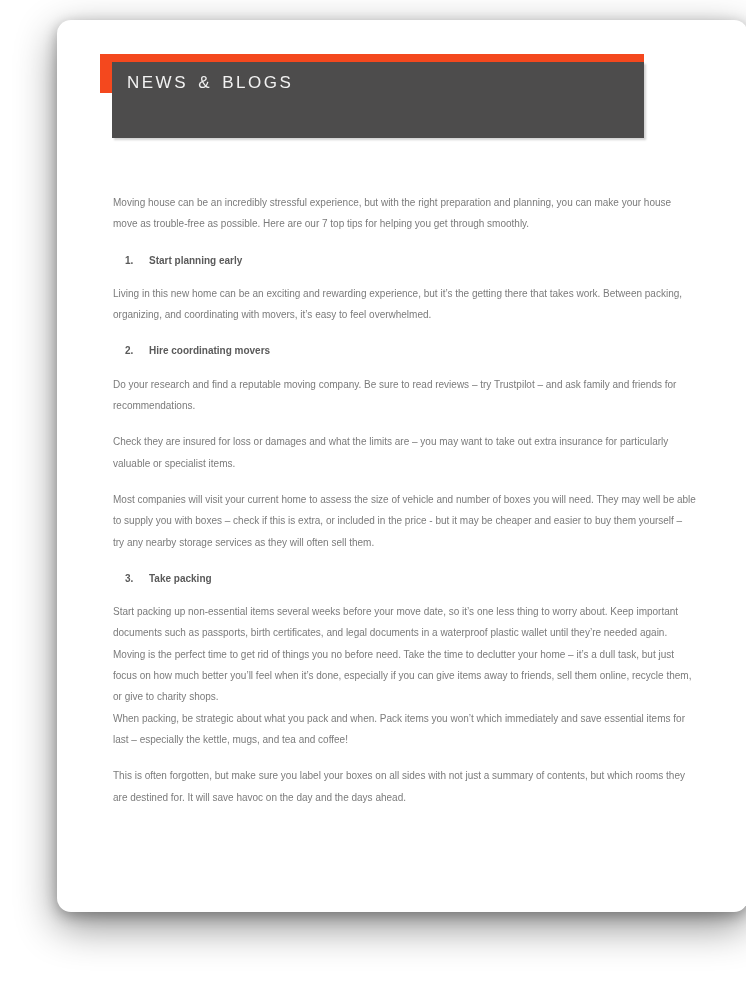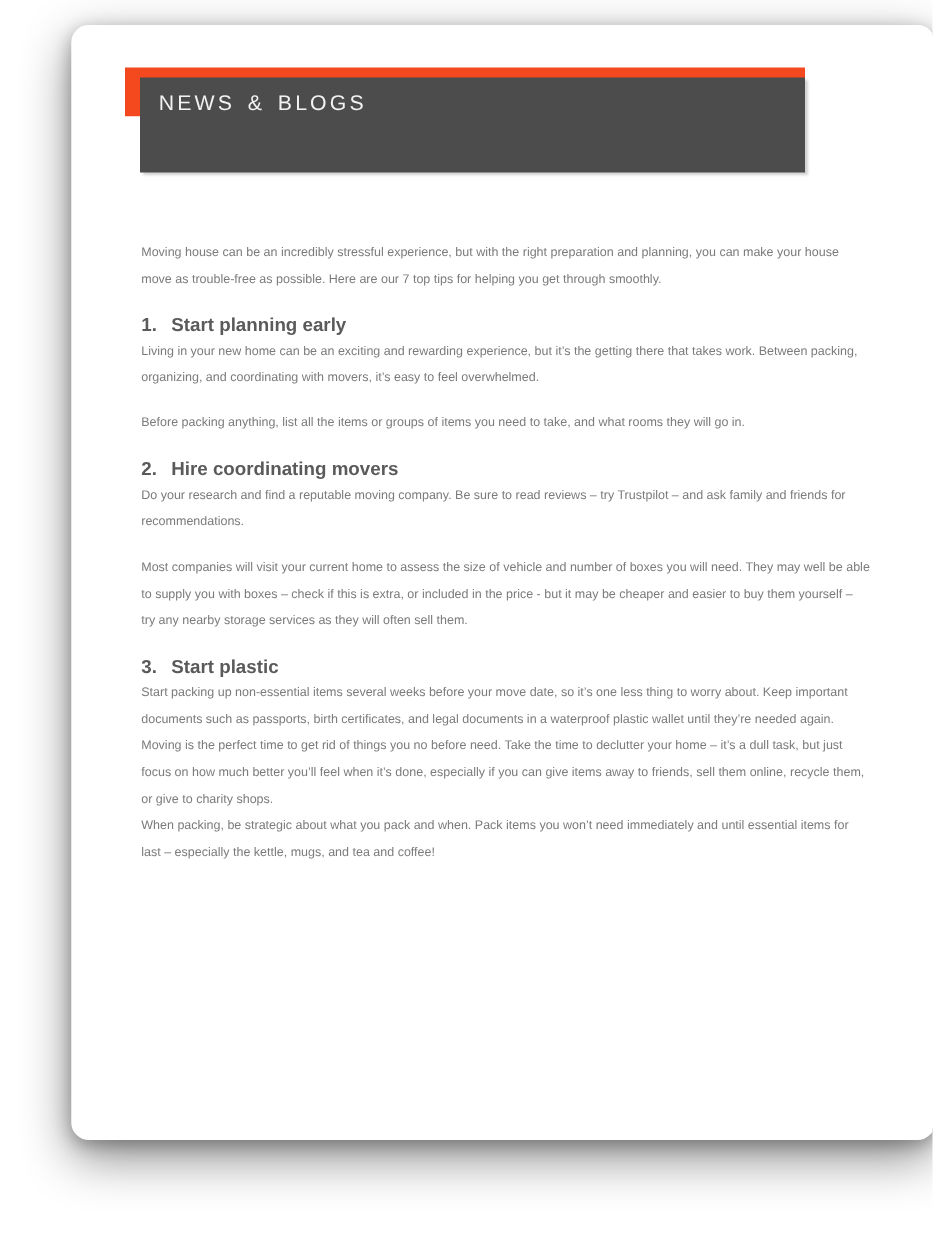--- a/index.html
+++ b/index.html
@@ -42,22 +42,22 @@
   }
   .content{padding:0 52px 24px 56px;}
   p.para{
     margin:0 0 15px;
     font-size:10px;line-height:21.3px;
     color:var(--body-text);
   }
   p.para.flush{margin-bottom:0;}
   p.intro{margin-top:54px;}
   h2.sec{
-    margin:0;
-    font-size:15px;line-height:21.3px;font-weight:700;
+    margin:12px;
+    font-size:10px;line-height:21.3px;font-weight:700;
     color:var(--heading-text);
   }
   .num{display:inline-block;width:24px;}
 </style>
 </head>
 <body>
 
 <div class="page">
 
   <header class="banner">
@@ -65,26 +65,27 @@
     <div class="titlebox">
       <h1>NEWS &amp; BLOGS</h1>
     </div>
   </header>
 
   <main class="content">
 
     <p class="para intro">Moving house can be an incredibly stressful experience, but with the right preparation and planning, you can make your house move as trouble-free as possible. Here are our 7 top tips for helping you get through smoothly.</p>
 
     <h2 class="sec"><span class="num">1.</span><span>Start planning early</span></h2>
-    <p class="para">Living in your new home can be an exciting and rewarding experience, but it’s the getting there that takes work. Between packing, organizing, and coordinating with movers, it’s easy to feel overwhelmed.</p>
-    <p class="para">Before packing anything, list all the items or groups of items you need to take, and what rooms they will go in.</p>
+    <p class="para">Living in this new home can be an exciting and rewarding experience, but it’s the getting there that takes work. Between packing, organizing, and coordinating with movers, it’s easy to feel overwhelmed.</p>
 
     <h2 class="sec"><span class="num">2.</span><span>Hire coordinating movers</span></h2>
     <p class="para">Do your research and find a reputable moving company. Be sure to read reviews – try Trustpilot – and ask family and friends for recommendations.</p>
+    <p class="para">Check they are insured for loss or damages and what the limits are – you may want to take out extra insurance for particularly valuable or specialist items.</p>
     <p class="para">Most companies will visit your current home to assess the size of vehicle and number of boxes you will need. They may well be able to supply you with boxes – check if this is extra, or included in the price - but it may be cheaper and easier to buy them yourself – try any nearby storage services as they will often sell them.</p>
 
-    <h2 class="sec"><span class="num">3.</span><span>Start plastic</span></h2>
+    <h2 class="sec"><span class="num">3.</span><span>Take packing</span></h2>
     <p class="para flush">Start packing up non-essential items several weeks before your move date, so it’s one less thing to worry about. Keep important documents such as passports, birth certificates, and legal documents in a waterproof plastic wallet until they’re needed again.</p>
     <p class="para flush">Moving is the perfect time to get rid of things you no before need. Take the time to declutter your home – it’s a dull task, but just focus on how much better you’ll feel when it’s done, especially if you can give items away to friends, sell them online, recycle them, or give to charity shops.</p>
-    <p class="para">When packing, be strategic about what you pack and when. Pack items you won’t need immediately and until essential items for last – especially the kettle, mugs, and tea and coffee!</p>
+    <p class="para">When packing, be strategic about what you pack and when. Pack items you won’t which immediately and save essential items for last – especially the kettle, mugs, and tea and coffee!</p>
+    <p class="para">This is often forgotten, but make sure you label your boxes on all sides with not just a summary of contents, but which rooms they are destined for. It will save havoc on the day and the days ahead.</p>
 
   </main>
 </div>
 
 </body></html>

